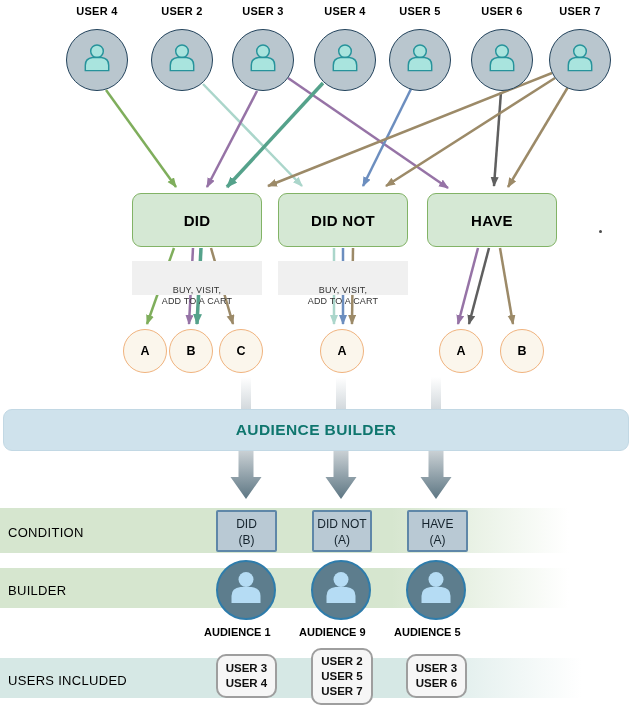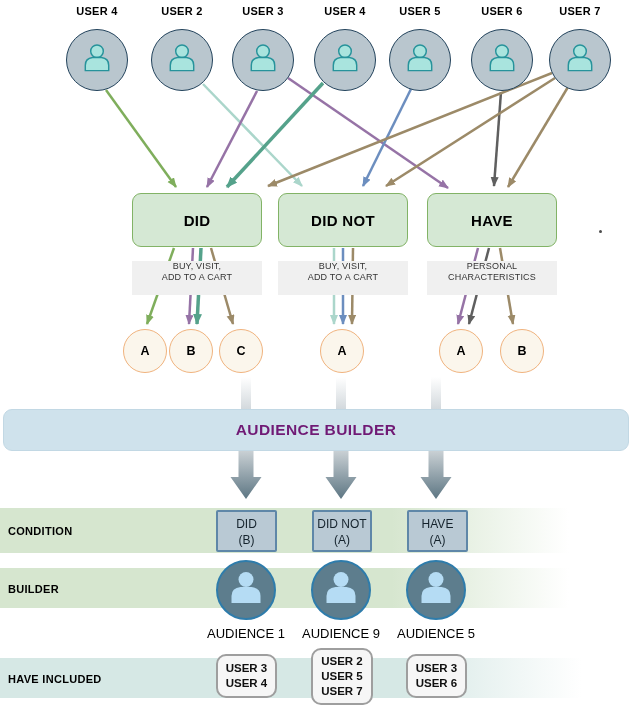--- a/index.html
+++ b/index.html
@@ -17,53 +17,53 @@
     box-sizing:border-box;display:flex;align-items:center;justify-content:center;}
   .user-avatar svg .pfill{fill:var(--user-icon-fill);stroke:var(--user-icon-stroke);stroke-width:1.6;}
 
   
   .verb-box{position:absolute;top:193px;width:130px;height:54px;box-sizing:border-box;
     background:var(--box-green-fill);border:1.5px solid var(--box-green-stroke);border-radius:9px;
     display:flex;align-items:center;justify-content:center;
     font-size:15px;font-weight:bold;color:#000;letter-spacing:.3px;}
   .sub-box{position:absolute;top:261px;width:130px;height:34px;box-sizing:border-box;
     background:var(--label-gray-bg);color:#333;font-size:9px;line-height:11px;
-    text-align:center;padding-top:0;letter-spacing:.2px;}
+    text-align:center;padding-top:24px;letter-spacing:.2px;}
 
   
   .out-circle{position:absolute;top:329px;width:44px;height:44px;border-radius:50%;box-sizing:border-box;
     background:var(--out-circle-fill);border:1.5px solid var(--out-circle-stroke);
     display:flex;align-items:center;justify-content:center;font-size:12.5px;font-weight:bold;color:#000;}
 
   
   .faint-band{position:absolute;top:377px;width:10px;height:32px;
     background:linear-gradient(to bottom, rgba(211,217,221,0), var(--band-gray));}
 
   
   .builder-bar{position:absolute;left:3px;top:409px;width:626px;height:42px;box-sizing:border-box;
     background:var(--builder-bar);border:1px solid #c2d8e4;border-radius:9px;
     display:flex;align-items:center;justify-content:center;
-    font-size:15.5px;font-weight:bold;color:#701a75;letter-spacing:.4px;}
+    font-size:15.5px;font-weight:bold;color:#0f766e;letter-spacing:.4px;}
 
   
   .band{position:absolute;left:0;width:632px;}
   .band.green{background:linear-gradient(to right, var(--band-green) 0%, var(--band-green) 62%, #ffffff 90%);}
   .band.teal {background:linear-gradient(to right, var(--band-teal) 0%, var(--band-teal) 64%, #ffffff 92%);}
-  .row-label{position:absolute;left:8px;font-size:11px;font-weight:bold;color:#000;letter-spacing:.3px;}
+  .row-label{position:absolute;left:8px;font-size:13px;font-weight:normal;color:#000;letter-spacing:.3px;}
 
   .cond-box{position:absolute;top:510px;height:42px;box-sizing:border-box;
     background:var(--cond-box-fill);border:2px solid var(--cond-box-stroke);border-radius:2px;
     text-align:center;font-size:12px;line-height:16px;color:#15232d;padding-top:4px;}
 
   .aud-avatar{position:absolute;top:560px;width:60px;height:60px;border-radius:50%;box-sizing:border-box;
     background:var(--aud-circle-fill);border:2.5px solid var(--aud-circle-stroke);
     display:flex;align-items:center;justify-content:center;}
   .aud-avatar svg .pfill{fill:var(--aud-icon-fill);stroke:var(--aud-icon-stroke);stroke-width:1.4;}
-  .aud-label{position:absolute;top:626px;width:84px;text-align:center;
-    font-size:13px;font-weight:normal;color:#000;}
+  .aud-label{position:absolute;top:626px;width:84px;text-align:left;
+    font-size:11px;font-weight:bold;color:#000;}
 
   .users-box{position:absolute;box-sizing:border-box;background:var(--users-box-fill);
     border:2px solid var(--users-box-stroke);border-radius:10px;text-align:center;
     font-size:11.5px;font-weight:bold;color:#101010;line-height:15px;
     display:flex;flex-direction:column;justify-content:center;}
 
   .tiny-dot{position:absolute;left:599px;top:230px;width:3px;height:3px;border-radius:50%;background:#4d4d4d;}
 </style>
 </head>
 <body>
@@ -182,24 +182,20 @@
   <div class="verb-box" style="left:427px">HAVE</div>
 
   <div class="sub-box" style="left:132px">
     <div>BUY, VISIT,</div>
     <div>ADD TO A CART</div>
   </div>
   <div class="sub-box" style="left:278px">
     <div>BUY, VISIT,</div>
     <div>ADD TO A CART</div>
   </div>
-  <div class="sub-box" style="left:427px">
-    <div>PERSONAL</div>
-    <div>CHARACTERISTICS</div>
-  </div>
 
   <div class="out-circle" style="left:123px">A</div>
   <div class="out-circle" style="left:169px">B</div>
   <div class="out-circle" style="left:219px">C</div>
   <div class="out-circle" style="left:320px">A</div>
   <div class="out-circle" style="left:439px">A</div>
   <div class="out-circle" style="left:500px">B</div>
 
   <div class="tiny-dot"></div>
 
@@ -208,21 +204,21 @@
   <div class="faint-band" style="left:431px"></div>
 
   <div class="builder-bar">AUDIENCE BUILDER</div>
 
   <div class="band green" style="top:508px;height:45px"></div>
   <div class="band green" style="top:568px;height:40px"></div>
   <div class="band teal" style="top:658px;height:40px"></div>
 
   <div class="row-label" style="top:525px">CONDITION</div>
   <div class="row-label" style="top:583px">BUILDER</div>
-  <div class="row-label" style="top:673px">HAVE INCLUDED</div>
+  <div class="row-label" style="top:673px">USERS INCLUDED</div>
 
   <div class="cond-box" style="left:216px;width:61px">
     <div>DID</div>
     <div>(B)</div>
   </div>
   <div class="cond-box" style="left:312px;width:60px">
     <div>DID NOT</div>
     <div>(A)</div>
   </div>
   <div class="cond-box" style="left:407px;width:61px">

